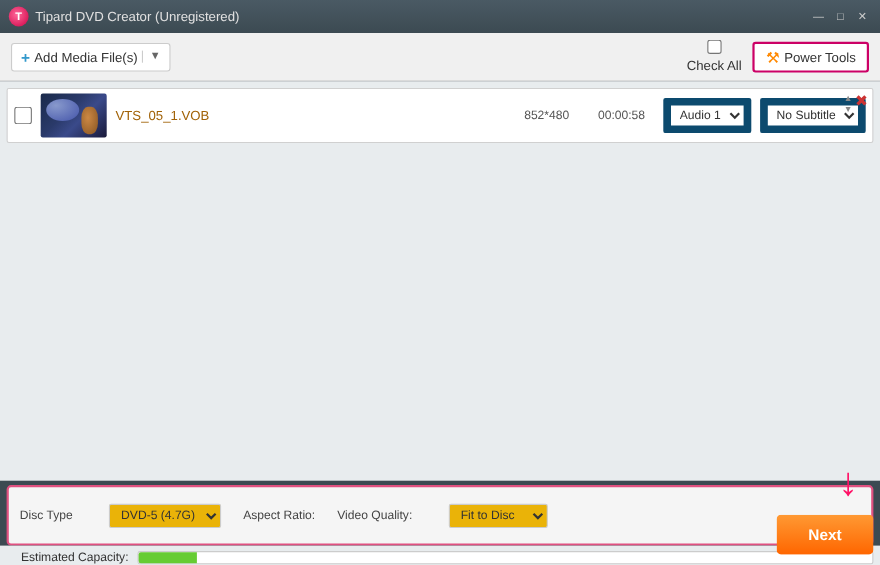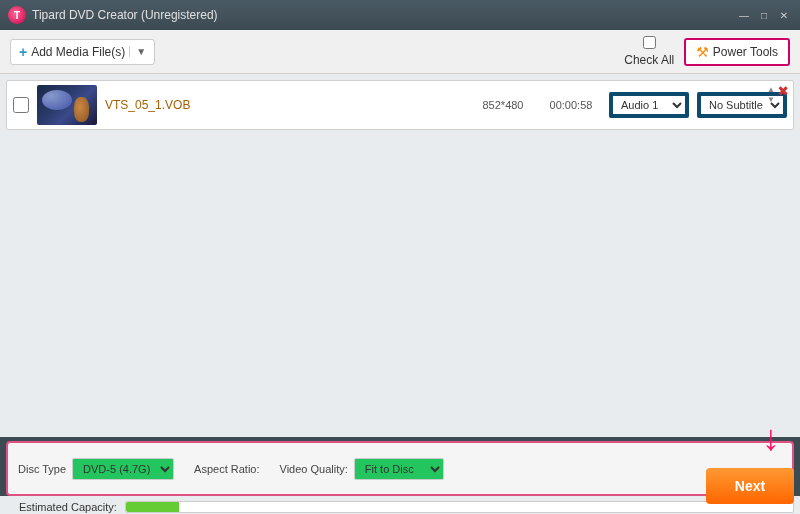--- a/index.html
+++ b/index.html
@@ -192,21 +192,21 @@
       text-align: center;
     }
     .media-duration {
       color: #555;
       font-size: 11px;
       min-width: 60px;
       text-align: center;
     }
     .media-audio select, .media-subtitle select {
       font-size: 11px;
-      border: 4px solid #0c4a6e;
+      border: 7px solid #0c4a6e;
       border-radius: 2px;
       padding: 2px 4px;
       background: white;
       color: #333;
     }
     .media-audio select { min-width: 80px; }
     .media-subtitle select { min-width: 90px; }
     .media-close {
       color: #cc3333;
       font-size: 14px;
@@ -250,23 +250,24 @@
     .settings-label {
       font-size: 11px;
       color: #444;
       white-space: nowrap;
     }
     .settings-select {
       font-size: 11px;
       border: 1px solid #ccc;
       border-radius: 2px;
       padding: 3px 6px;
-      background: #22c55e;
+      background: #eab308;
       color: #333;
       min-width: 90px;
+      margin-left: 27px;
     }
 
     
     #capacity-bar {
       height: 22px;
       background: #e8ecee;
       display: flex;
       align-items: center;
       padding: 0 6px;
       gap: 8px;

